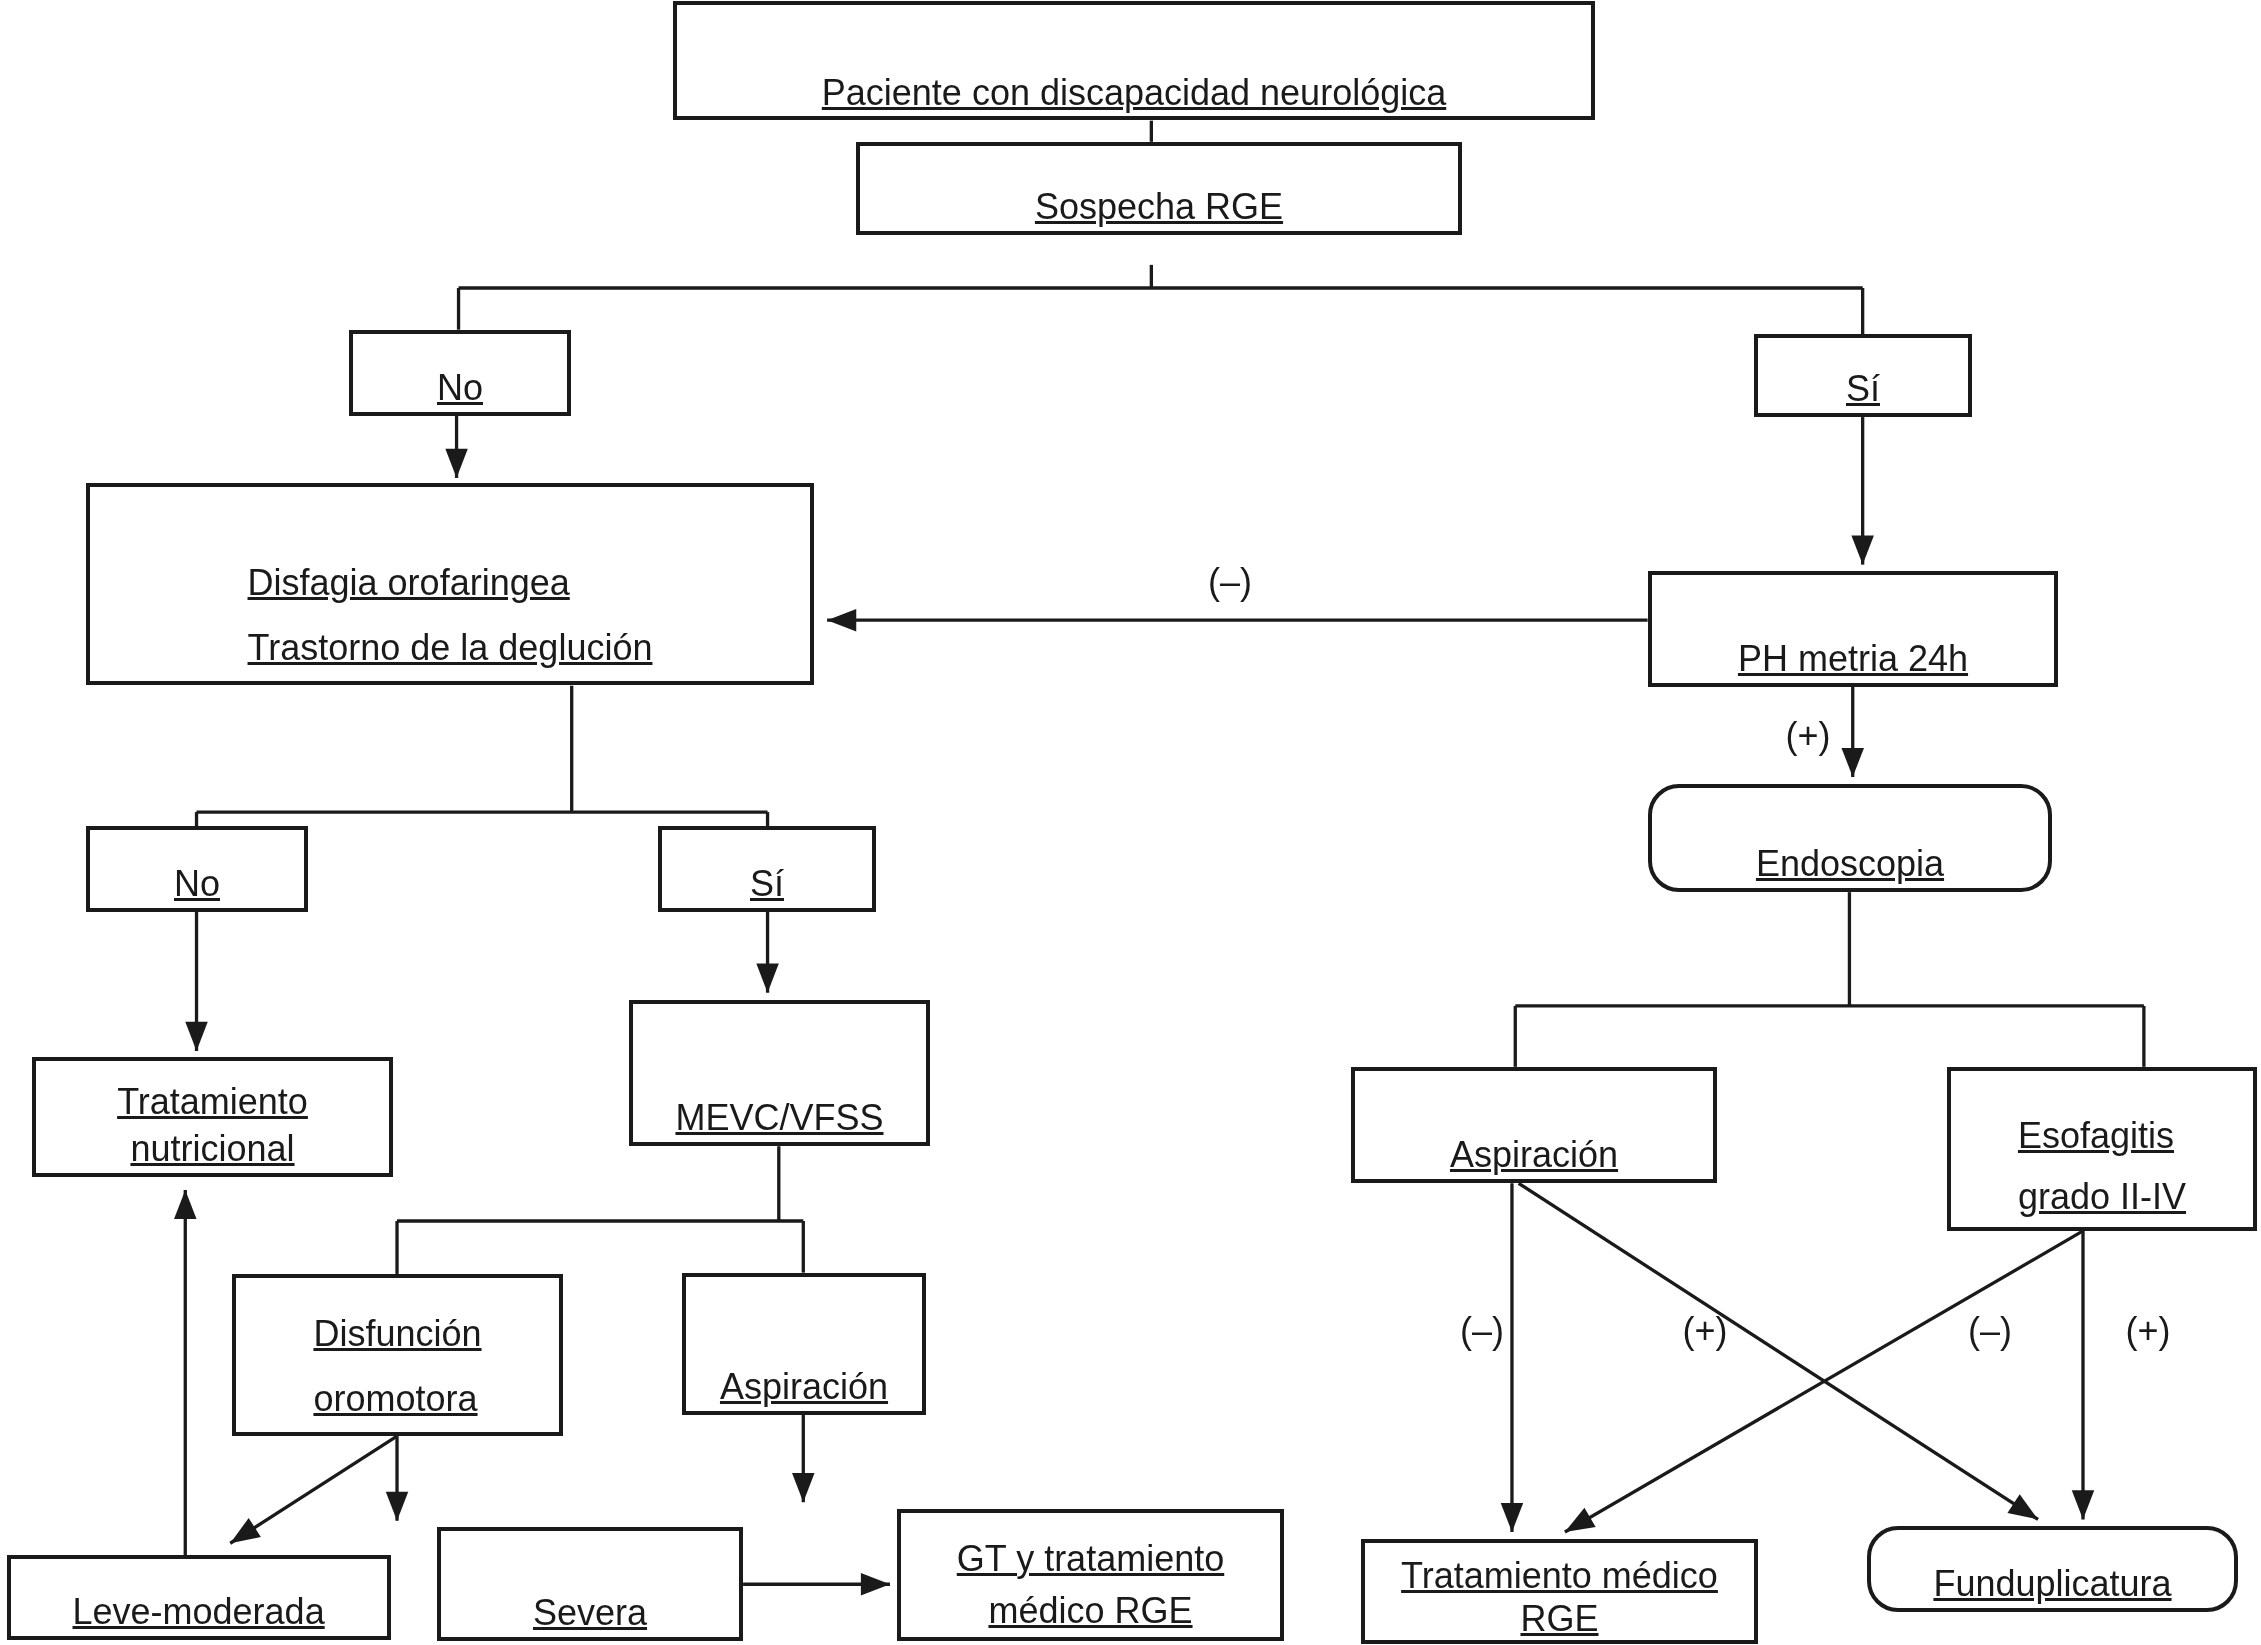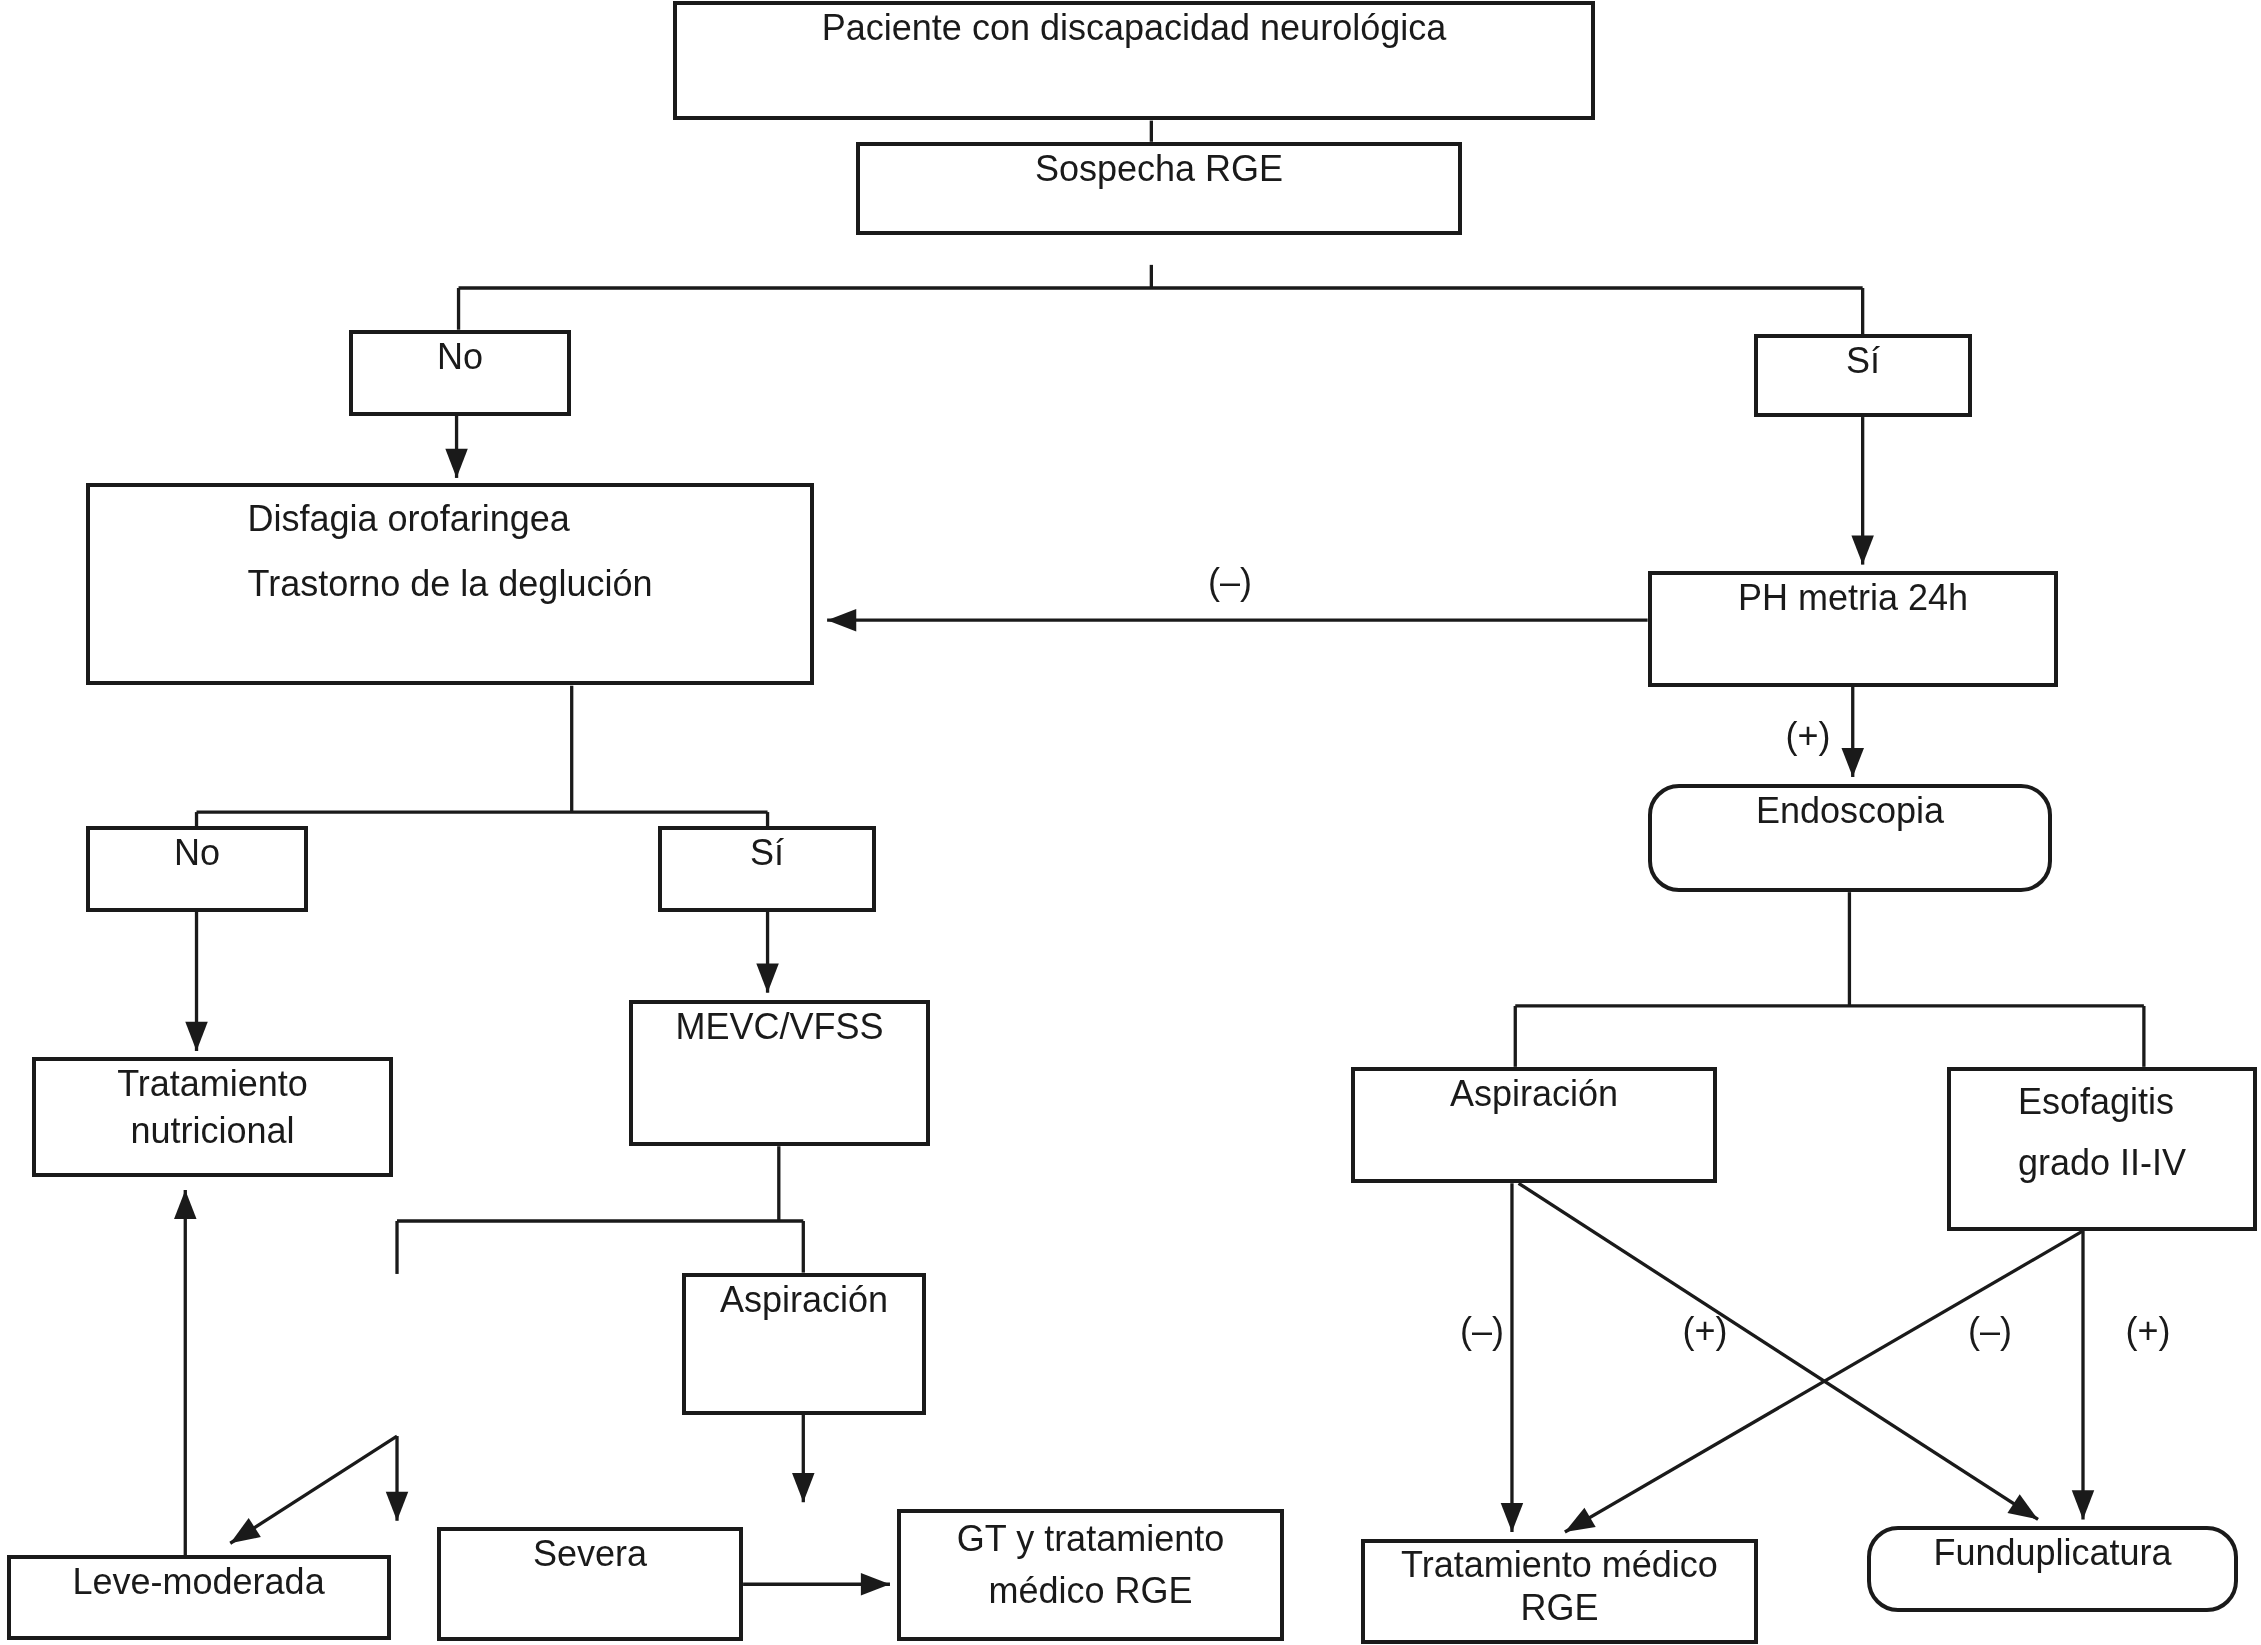--- a/index.html
+++ b/index.html
@@ -7,22 +7,22 @@
     width:2261px;height:1646px;
     font-family:"Liberation Sans", sans-serif;
     color:var(--ink,#1a1a1a);
   }
   .canvas{position:relative;width:2261px;height:1646px;background:#ffffff;overflow:hidden;}
   .canvas svg{position:absolute;left:0;top:0;width:2261px;height:1646px;}
   .ln{fill:none;stroke:var(--ink,#1a1a1a);stroke-width:5;}
   .node{
     position:absolute;box-sizing:border-box;background:#ffffff;
     border:4px solid var(--ink,#1a1a1a);
-    display:flex;align-items:flex-start;justify-content:center;
-    font-size:36px;line-height:1.3;text-align:center;
+    display:flex;align-items:flex-end;justify-content:center;
+    font-size:36px;line-height:1.3;text-align:center;text-decoration:underline;
   }
   .stack{display:flex;flex-direction:column;}
   .stack.left{text-align:left;}
   .edge-label{
     position:absolute;font-size:36px;white-space:nowrap;
     transform:translate(-50%,-50%);
   }
   
   #n-paciente       {left:673px;top:1.3px;    width:922px;height:119px;}
   #n-sospecha       {left:848px;top:142px;  width:606px; height:93px;margin-left:8px;}
@@ -168,20 +168,26 @@
     <div class="stack">
       <span>Tratamiento</span>
       <span>nutricional</span>
     </div>
   </div>
 
   <div class="node" id="n-mevc">
     <span>MEVC/VFSS</span>
   </div>
 
+  <div class="node" id="n-disfuncion">
+    <div class="stack left">
+      <span>Disfunción</span>
+      <span>oromotora</span>
+    </div>
+  </div>
 
   <div class="node" id="n-aspiracion-izq">
     <span>Aspiración</span>
   </div>
 
   <div class="node" id="n-leve-moderada">
     <span>Leve-moderada</span>
   </div>
 
   <div class="node" id="n-severa">

